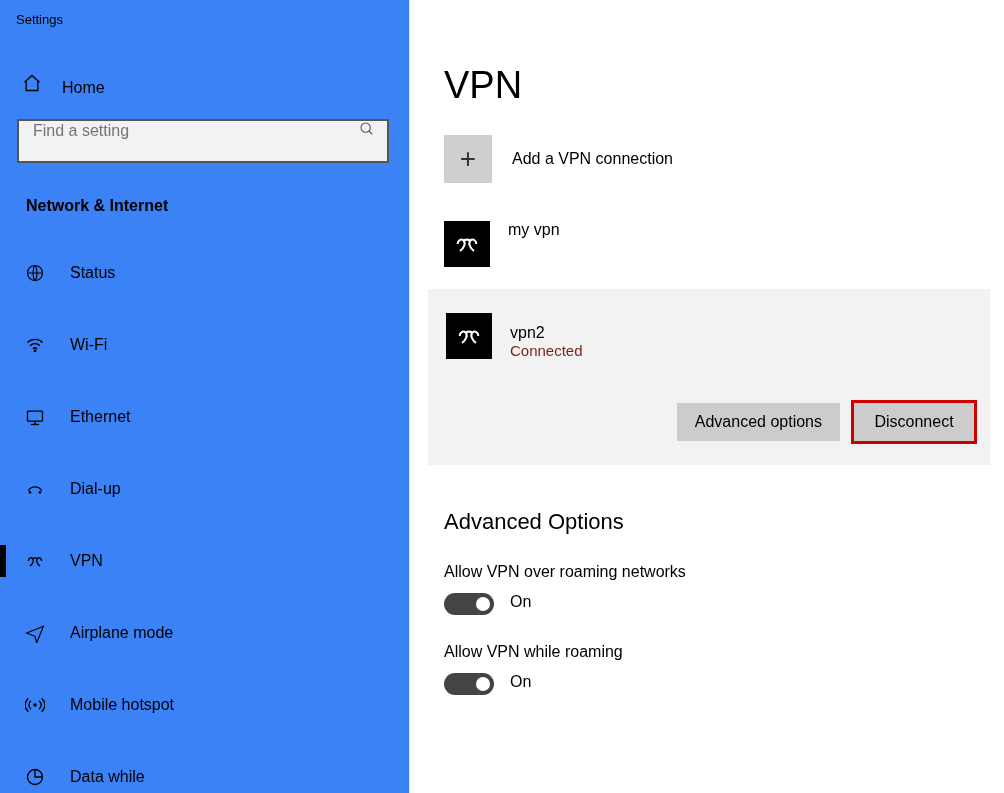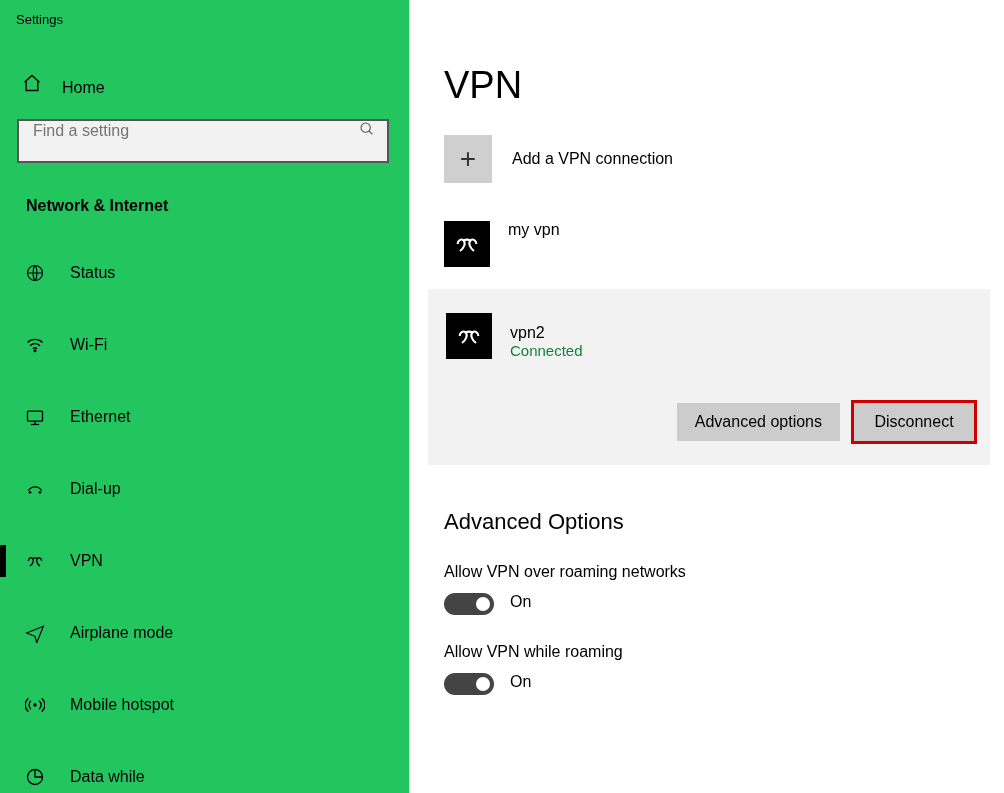--- a/index.html
+++ b/index.html
@@ -13,21 +13,21 @@
     overflow: hidden;
   }
   .app {
     display: flex;
     width: 100%;
     height: 100%;
   }
   
   .sidebar {
     width: 410px;
-    background: #22c55e;
+    background: #3b82f6;
     border-right: 1px solid #e5e5e5;
     box-sizing: border-box;
     font-size: 16px;
     position: relative;
   }
   .win-title {
     font-size: 13px;
     padding: 12px 16px 6px 16px;
   }
   .home-row {
@@ -143,21 +143,21 @@
     background: #f2f2f2;
     margin: 12px 14px 0 18px;
     padding: 14px 16px 24px 16px;
   }
   .vpn-expanded .vpn-item {
     padding-left: 2px;
     align-items: flex-end;
     cursor: default;
   }
   .vpn-text .name { font-size: 16px; }
-  .vpn-text .status { font-size: 15px; color: #15803d; }
+  .vpn-text .status { font-size: 15px; color: #7f1d1d; }
 
   .vpn-buttons {
     display: flex;
     justify-content: flex-end;
     gap: 14px;
     margin-top: 34px;
   }
   .win-btn {
     background: #cccccc;
     border: none;

